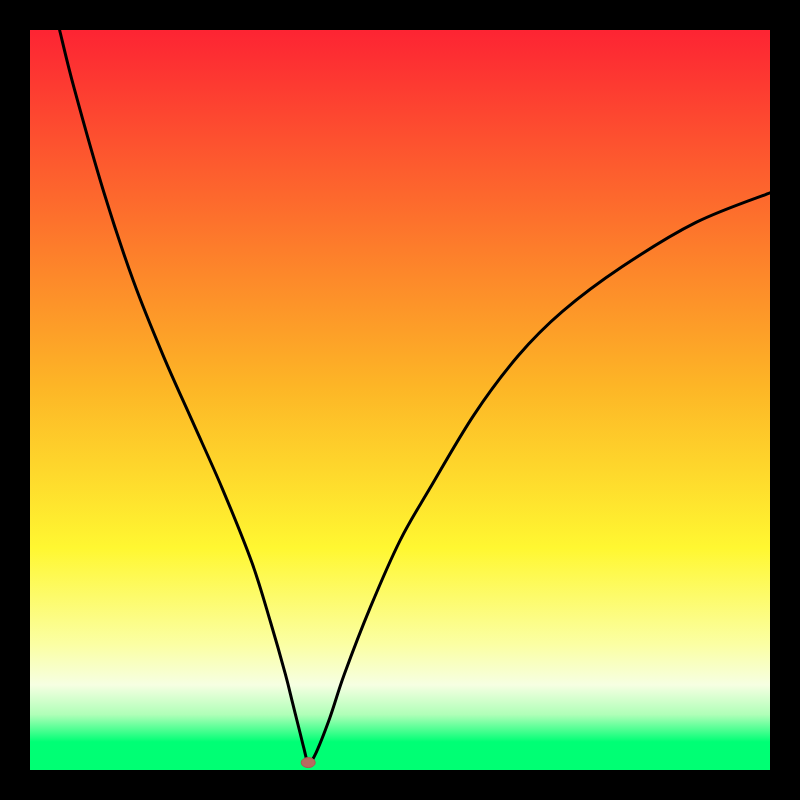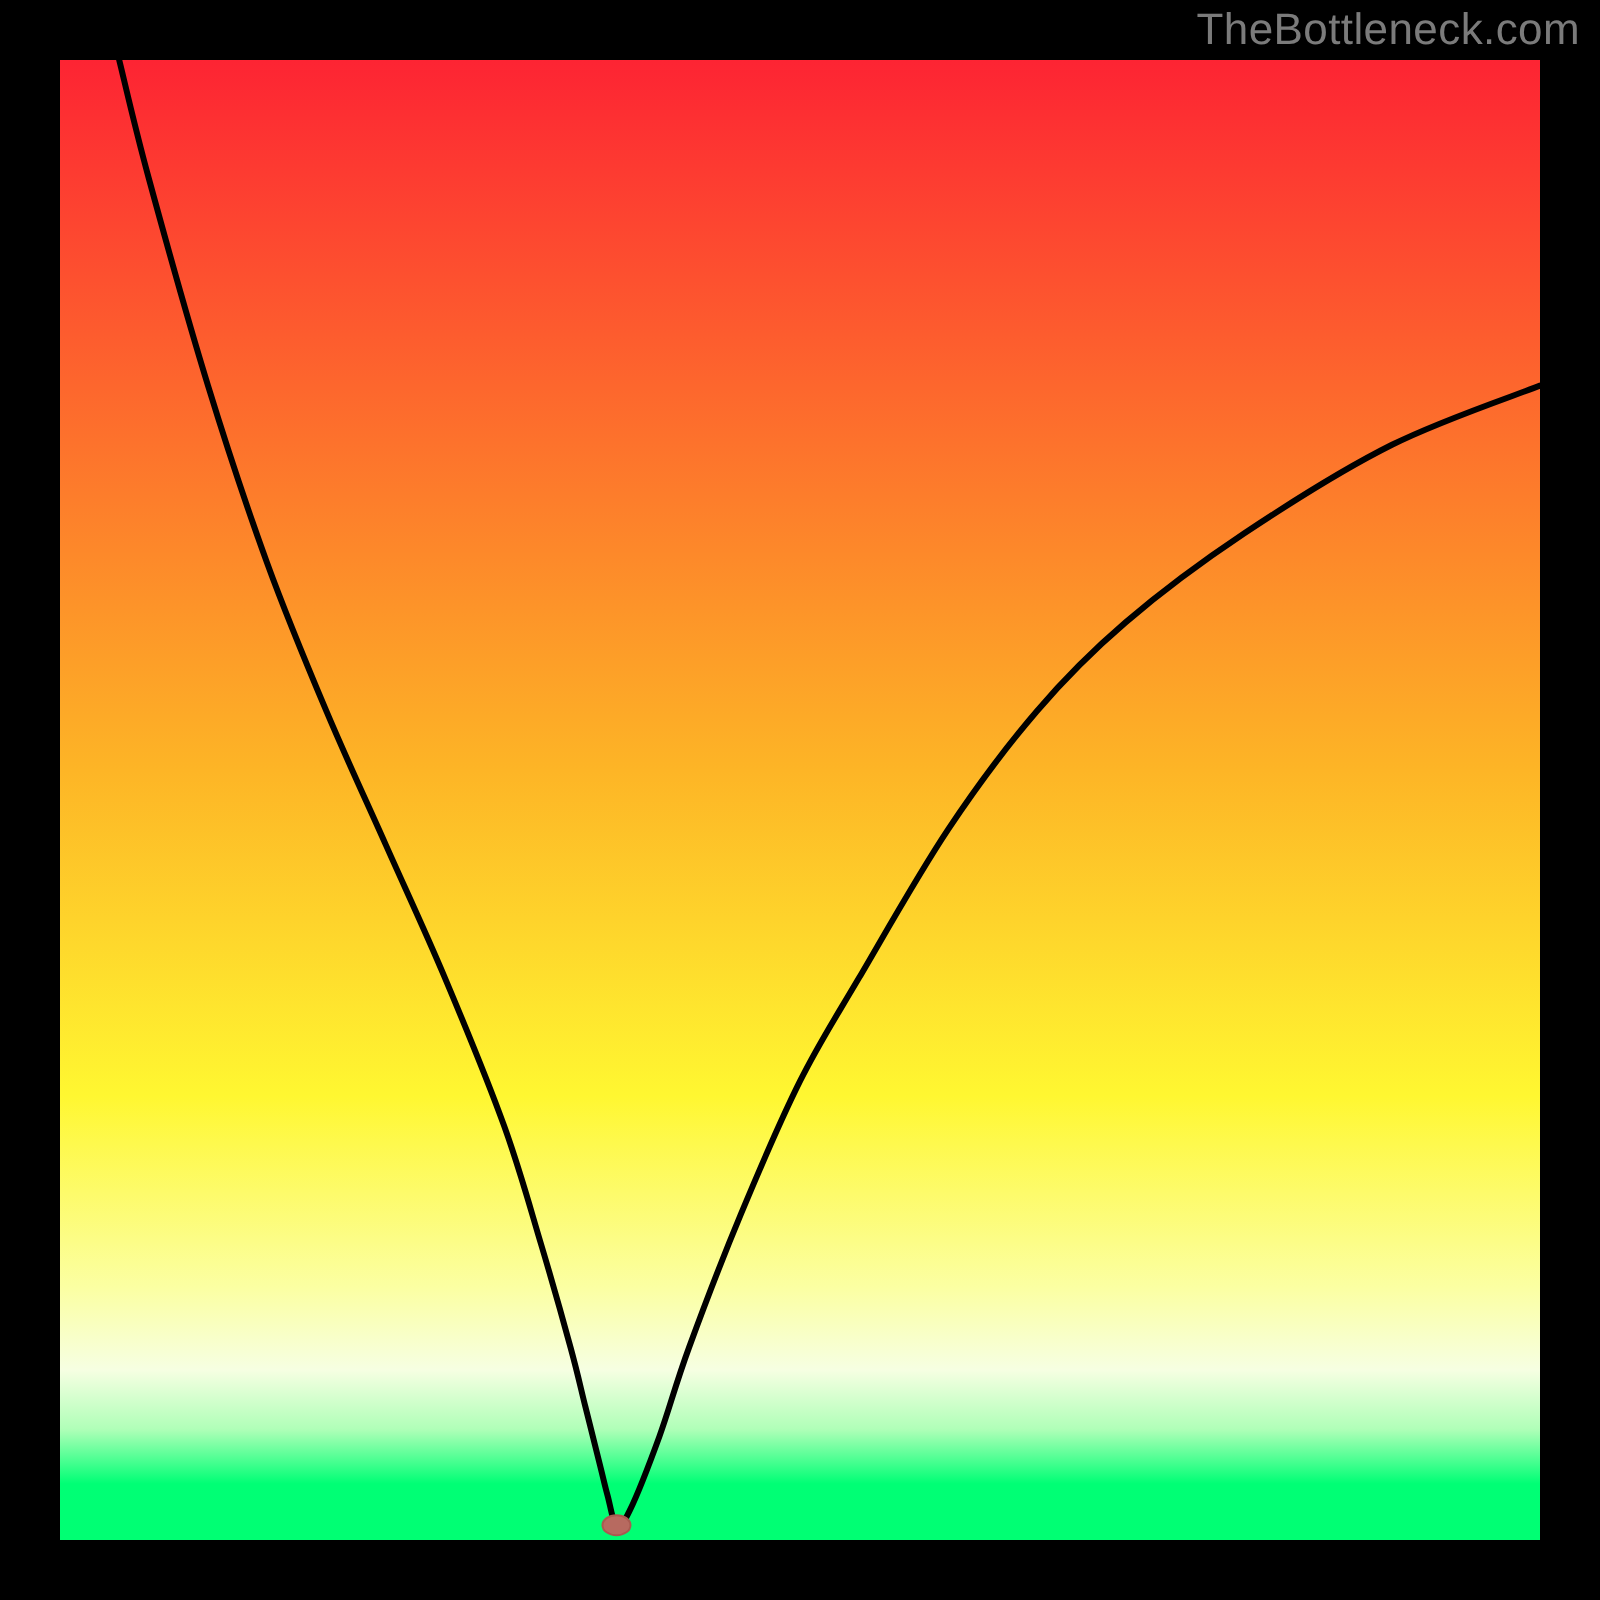--- a/index.html
+++ b/index.html
@@ -30,21 +30,20 @@
     top: 0;
     left: 0;
     width: 800px;
     height: 800px;
   }
 </style>
 </head>
 <body>
 
 <div class="stage">
-  <div class="watermark">TheBottleneck.com</div>
 
   <svg viewBox="0 0 800 800" preserveAspectRatio="none">
     <defs>
       <linearGradient id="bg-grad" x1="0" y1="0" x2="0" y2="1">
           <stop offset="0.000%" stop-color="#fd2433"></stop>
           <stop offset="48.000%" stop-color="#fdb526"></stop>
           <stop offset="70.000%" stop-color="#fff731"></stop>
           <stop offset="83.000%" stop-color="#fbffa3"></stop>
           <stop offset="88.500%" stop-color="#f6ffe2"></stop>
           <stop offset="92.500%" stop-color="#b0ffb8"></stop>

